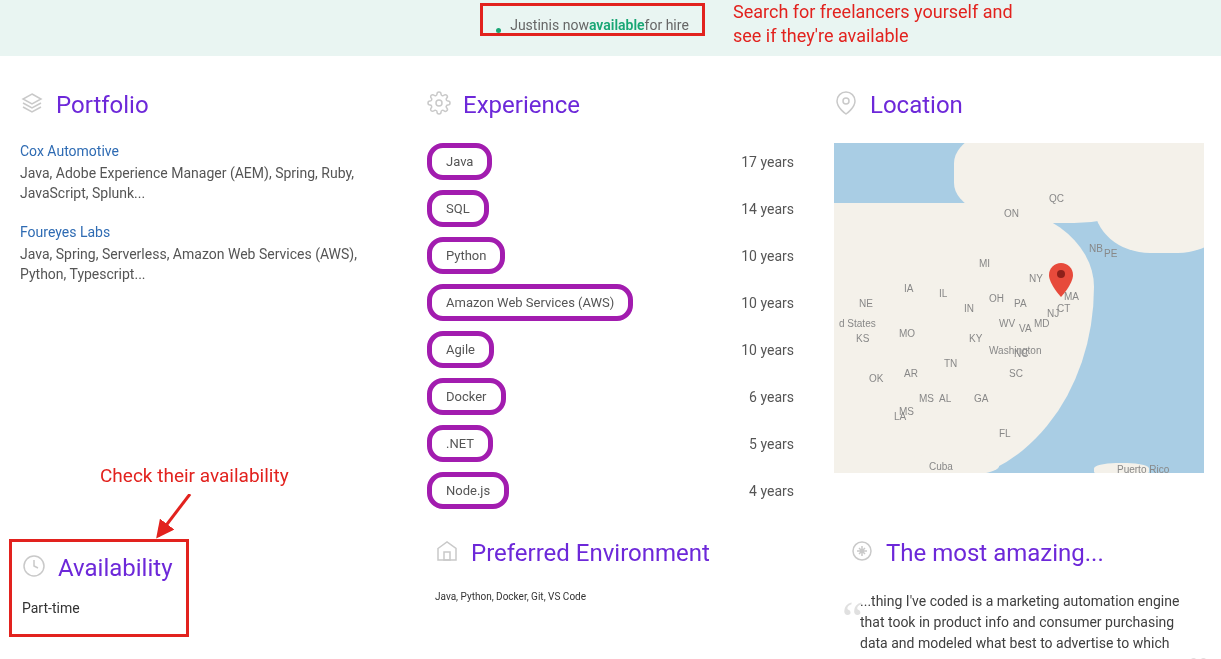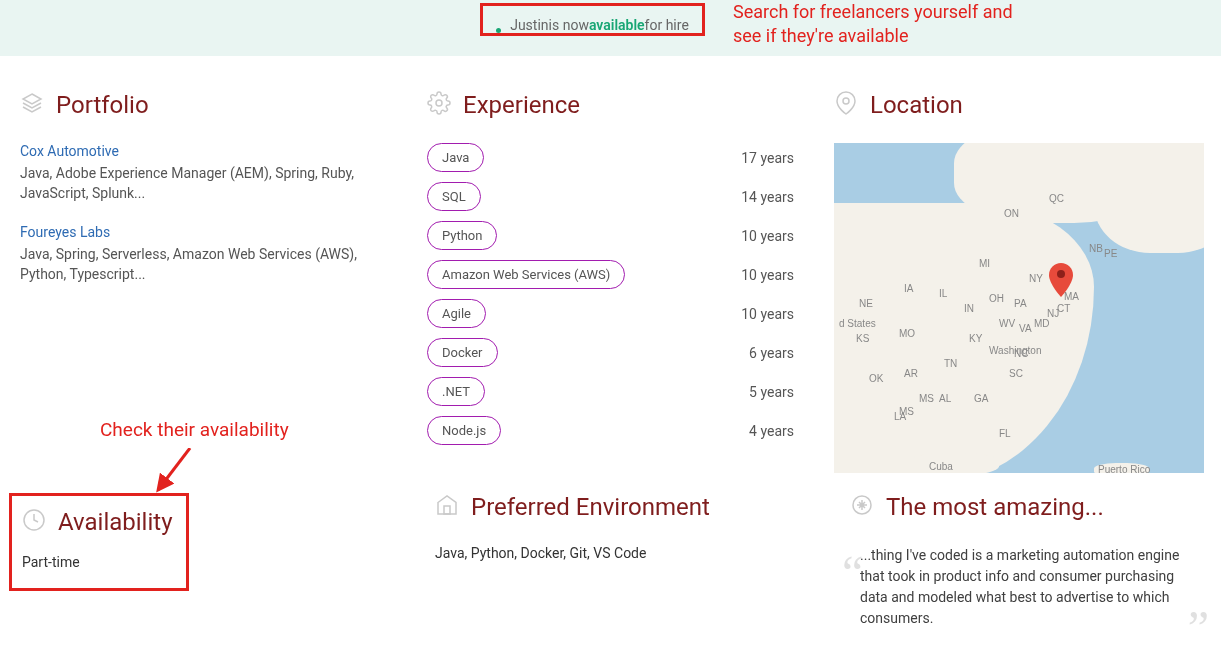--- a/index.html
+++ b/index.html
@@ -57,33 +57,33 @@
   .section-header {
     display: flex;
     align-items: center;
     gap: 12px;
     margin-bottom: 24px;
   }
   .section-header svg { width: 24px; height: 24px; stroke: #c9c9c9; fill: none; stroke-width: 1.5; }
   .section-header h2 {
     font-size: 24px;
     font-weight: 400;
-    color: #7f1d1d;
+    color: #6d28d9;
   }
   .portfolio-item { margin-bottom: 20px; }
   .portfolio-item a { color: #2e6bb3; font-size: 14px; text-decoration: none; display: block; margin-bottom: 4px; }
   .portfolio-item .tech { color: #555; font-size: 14px; line-height: 1.45; }
   .exp-row {
     display: flex;
     align-items: center;
     justify-content: space-between;
     margin-bottom: 10px;
   }
   .skill-pill {
-    border: 1px solid #a21caf;
+    border: 5px solid #a21caf;
     border-radius: 16px;
     padding: 6px 14px;
     font-size: 13px;
     color: #555;
     background: #fff;
   }
   .exp-years {
     font-size: 14px;
     color: #555;
   }
@@ -134,21 +134,21 @@
     padding-left: 10px;
   }
   .avail-box {
     border: 3px solid #e2221e;
     padding: 12px 10px 18px 10px;
     width: 180px;
     margin-left: -11px;
   }
   .avail-box .section-header { margin-bottom: 18px; }
   .avail-box .value { font-size: 14px; color: #333; }
-  .env-text { font-size: 14px; color: #333; margin-top: 12px; }
+  .env-text { font-size: 10px; color: #333; margin-top: 12px; }
   .annot-avail {
     position: absolute;
     left: 80px;
     top: -75px;
     color: #e2221e;
     font-size: 19px;
   }
   .arrow {
     position: absolute;
     left: 130px;
@@ -258,21 +258,21 @@
 
       <span class="pin">
         <svg width="24" height="34" viewBox="0 0 24 34">
             <path fill="#e74a3b" d="M12 0C5.4 0 0 5.4 0 12c0 9 12 22 12 22s12-13 12-22C24 5.4 18.6 0 12 0z"></path>
             <circle cx="12" cy="11" r="4" fill="#8d201a"></circle>
           </svg>
       </span>
 
       <span class="label" style="left:5px; top:175px;">d States</span>
       <span class="label" style="left:95px; top:318px;">Cuba</span>
-      <span class="label" style="left:264px; top:321px;">Puerto Rico</span>
+      <span class="label" style="left:283px; top:321px;">Puerto Rico</span>
       <span class="label" style="left:155px; top:202px;">Washington</span>
       <div id="state-labels">
           <span class="label" style="left: 170px; top: 65px;">ON</span>
           <span class="label" style="left: 215px; top: 50px;">QC</span>
           <span class="label" style="left: 255px; top: 100px;">NB</span>
           <span class="label" style="left: 270px; top: 105px;">PE</span>
           <span class="label" style="left: 65px; top: 263px;">MS</span>
           <span class="label" style="left: 195px; top: 130px;">NY</span>
           <span class="label" style="left: 230px; top: 148px;">MA</span>
           <span class="label" style="left: 223px; top: 160px;">CT</span>

